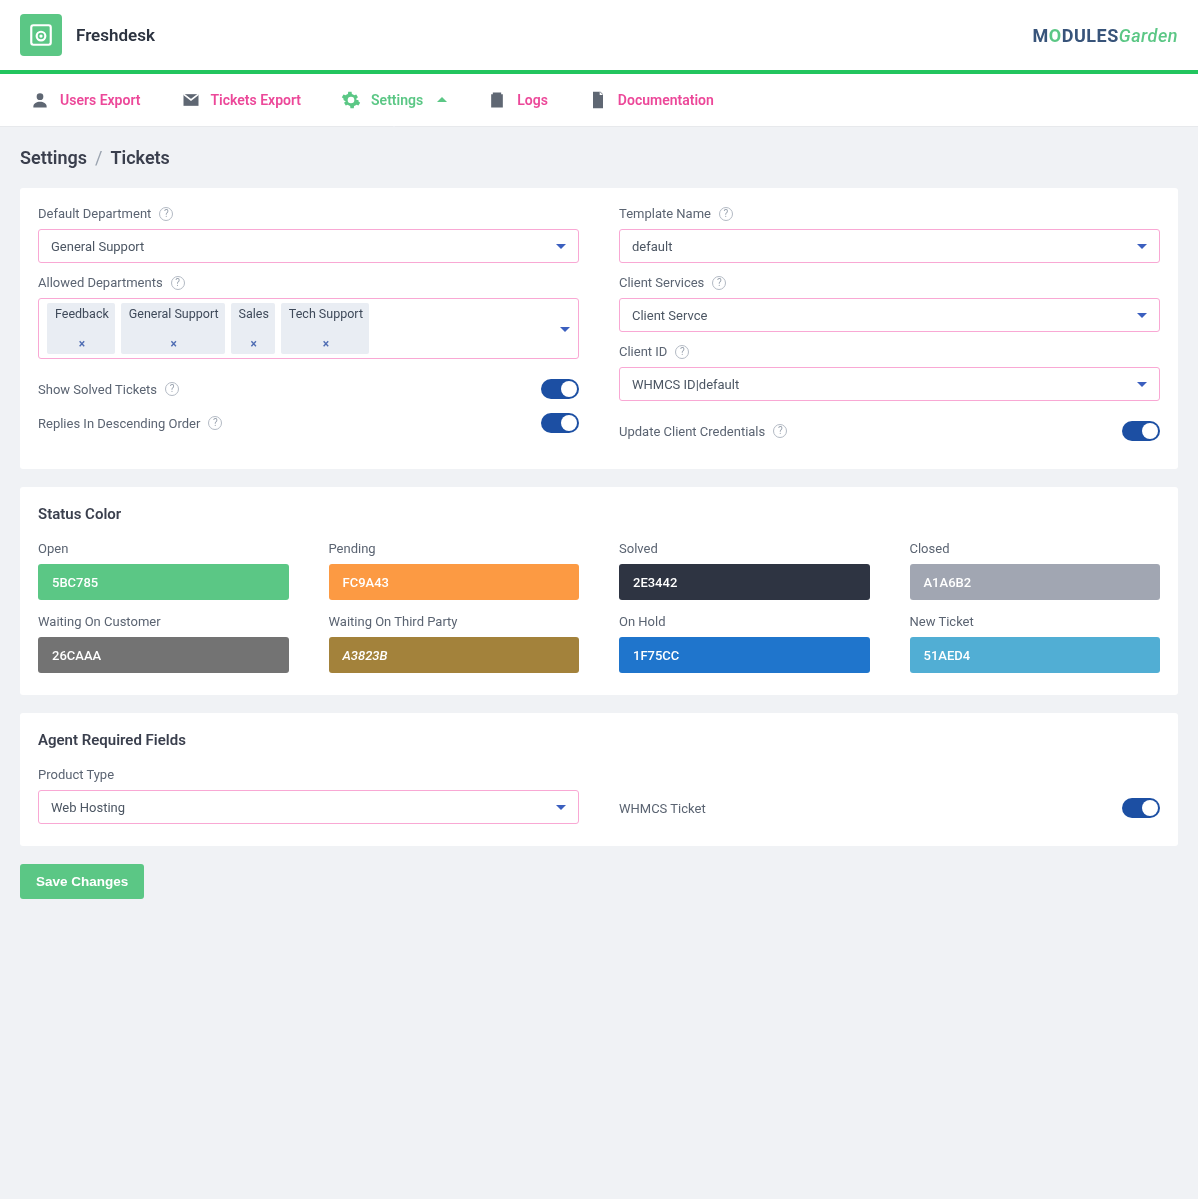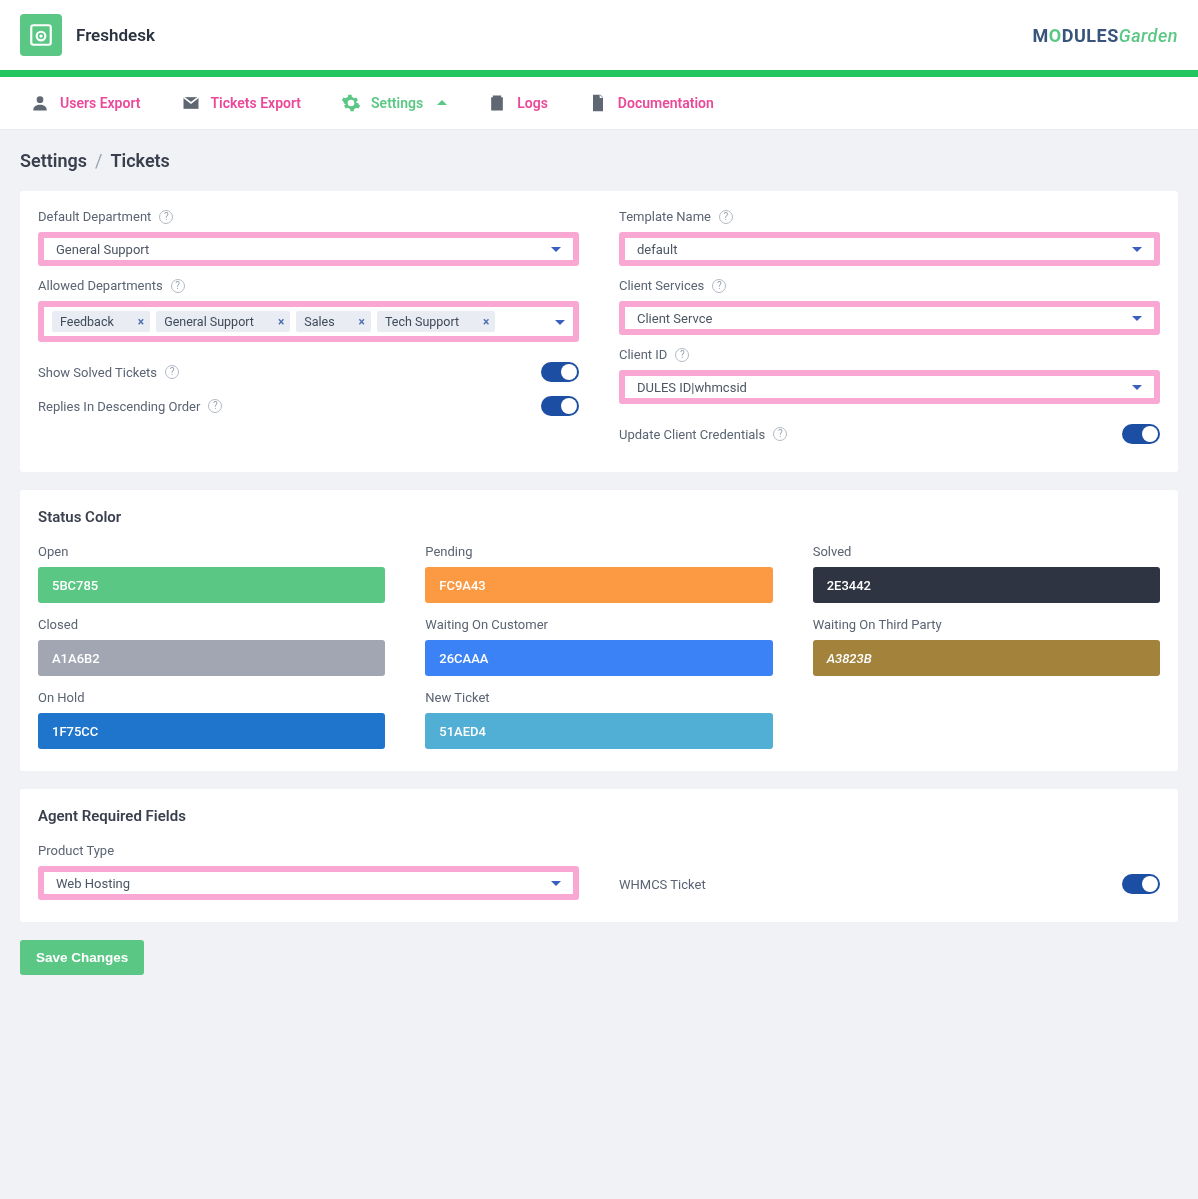--- a/index.html
+++ b/index.html
@@ -6,21 +6,21 @@
   body {
     font-family: -apple-system, BlinkMacSystemFont, "Segoe UI", Roboto, "Helvetica Neue", Arial, sans-serif;
     background: #f0f2f5;
     color: #545d6c;
     font-size: 13px;
     width: 1198px;
   }
   
   .topbar {
     background: #fff;
-    border-bottom: 7px solid #22c55e;
+    border-bottom: 4px solid #22c55e;
     padding: 14px 20px;
     display: flex;
     align-items: center;
     justify-content: space-between;
   }
   .brand {
     display: flex;
     align-items: center;
     gap: 14px;
   }
@@ -90,51 +90,51 @@
 
   .field { margin-bottom: 12px; }
   .field-label { font-size: 13px; color:#5b6472; margin-bottom: 8px; display:flex; align-items:center; gap:8px;}
   .help-icon {
     display:inline-flex; align-items:center; justify-content:center;
     width:14px; height:14px; border:1px solid #b3bac4; border-radius:50%;
     color:#9aa3af; font-size:10px; line-height:1; cursor:help;
   }
   .select, .multiselect {
     display:flex; align-items:center; justify-content:space-between;
-    border:6px solid #f9a8d4; border-radius:3px; background:#fff;
+    border:1px solid #f9a8d4; border-radius:3px; background:#fff;
     height:34px; padding:0 12px; font-size:13px; color:#4c5663; cursor:pointer;
   }
   .caret, .caret-up {
     width:0;height:0;border:5px solid transparent;
   }
   .caret { border-top-color:#3b5fbf; transform: translateY(3px); }
   .caret-up { border-bottom-color:#5bc785; transform: translateY(-3px); }
 
   .tagbox { height:auto; min-height:34px; padding:4px 8px; gap:6px; flex-wrap:wrap;}
   .tagbox .left { display:flex; flex-wrap:wrap; gap:6px; }
   .tag {
     background:#e9edf3; border-radius:2px; padding:3px 6px 3px 8px; font-size:12.5px;
-    display:inline-flex; align-items:center; gap:24px; color:#3f4a5a;
+    display:inline-flex; align-items:center; gap:16px; color:#3f4a5a;flex-direction:column;
   }
   .tag .x { color:#4f6db3; font-weight:700; cursor:pointer; font-size:12px; }
 
   .toggle-row { display:flex; justify-content:space-between; align-items:center; padding:8px 0 6px 0;}
   .toggle-row .field-label { margin-bottom:0; }
 
   .switch {
     position: relative; width: 38px; height: 20px; border-radius: 20px;
     background:#1c4fa3; cursor:pointer;
   }
   .switch::after {
     content:""; position:absolute; top:2px; right:2px; width:16px; height:16px;
     background:#fff; border-radius:50%;
   }
 
   
-  .status-grid { display:grid; grid-template-columns: 1fr 1fr 1fr; column-gap:40px; row-gap:14px;}
+  .status-grid { display:grid; grid-template-columns: 1fr 1fr 1fr 1fr; column-gap:40px; row-gap:14px;}
   .status-item .s-label { font-size:13px; color:#5b6472; margin-bottom:8px; }
   .color-input {
     height:36px; border-radius:3px; display:flex; align-items:center;
     padding:0 14px; font-size:13px; color:#fff; font-weight:500;
   }
 
   
   .save-btn {
     background:#5bc785; color:#fff; border:none; border-radius:3px;
     padding:10px 16px; font-size:13.5px; font-weight:600; cursor:pointer;
@@ -287,21 +287,21 @@
             <span class="caret"></span>
           </div>
         </div>
 
         <div class="field">
           <div class="field-label">
             <span>Client ID</span>
             <span class="help-icon">?</span>
           </div>
           <div class="select">
-            <span>DULES ID|whmcsid</span>
+            <span>WHMCS ID|default</span>
             <span class="caret"></span>
           </div>
         </div>
 
         <div class="toggle-row">
           <div class="field-label">
             <span>Update Client Credentials</span>
             <span class="help-icon">?</span>
           </div>
           <div class="switch"></div>
@@ -325,21 +325,21 @@
         <div class="status-item">
           <div class="s-label">Solved</div>
           <div class="color-input" style="background: rgb(46, 52, 66); color: rgb(255, 255, 255);">2E3442</div>
         </div>
         <div class="status-item">
           <div class="s-label">Closed</div>
           <div class="color-input" style="background: rgb(161, 166, 178); color: rgb(255, 255, 255);">A1A6B2</div>
         </div>
         <div class="status-item">
           <div class="s-label">Waiting On Customer</div>
-          <div class="color-input" style="background: #3b82f6; color: rgb(255, 255, 255);">26CAAA</div>
+          <div class="color-input" style="background: #737373; color: rgb(255, 255, 255);">26CAAA</div>
         </div>
         <div class="status-item">
           <div class="s-label">Waiting On Third Party</div>
           <div class="color-input" style="background: rgb(163, 130, 59); color: rgb(255, 255, 255); font-style: italic;">A3823B</div>
         </div>
         <div class="status-item">
           <div class="s-label">On Hold</div>
           <div class="color-input" style="background: rgb(31, 117, 204); color: rgb(255, 255, 255);">1F75CC</div>
         </div>
         <div class="status-item">

